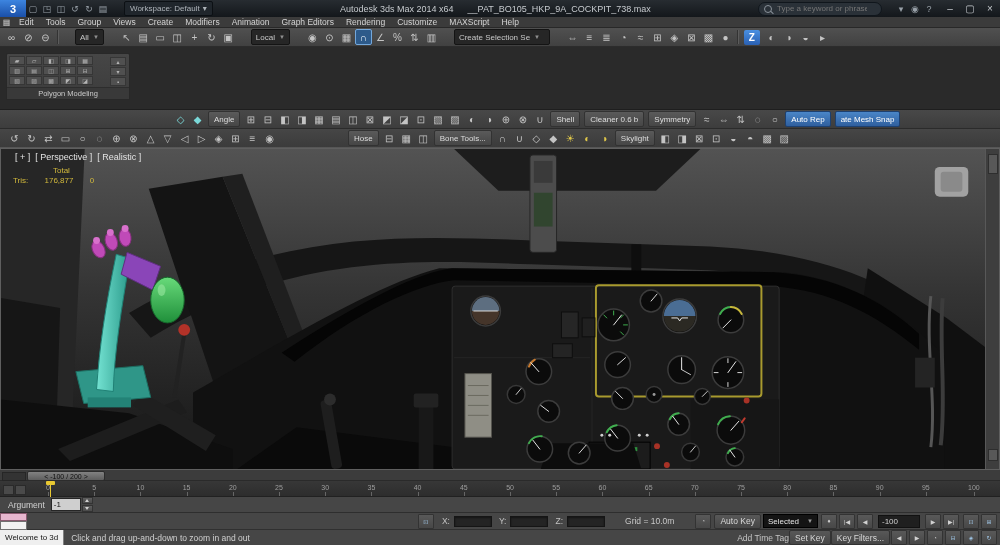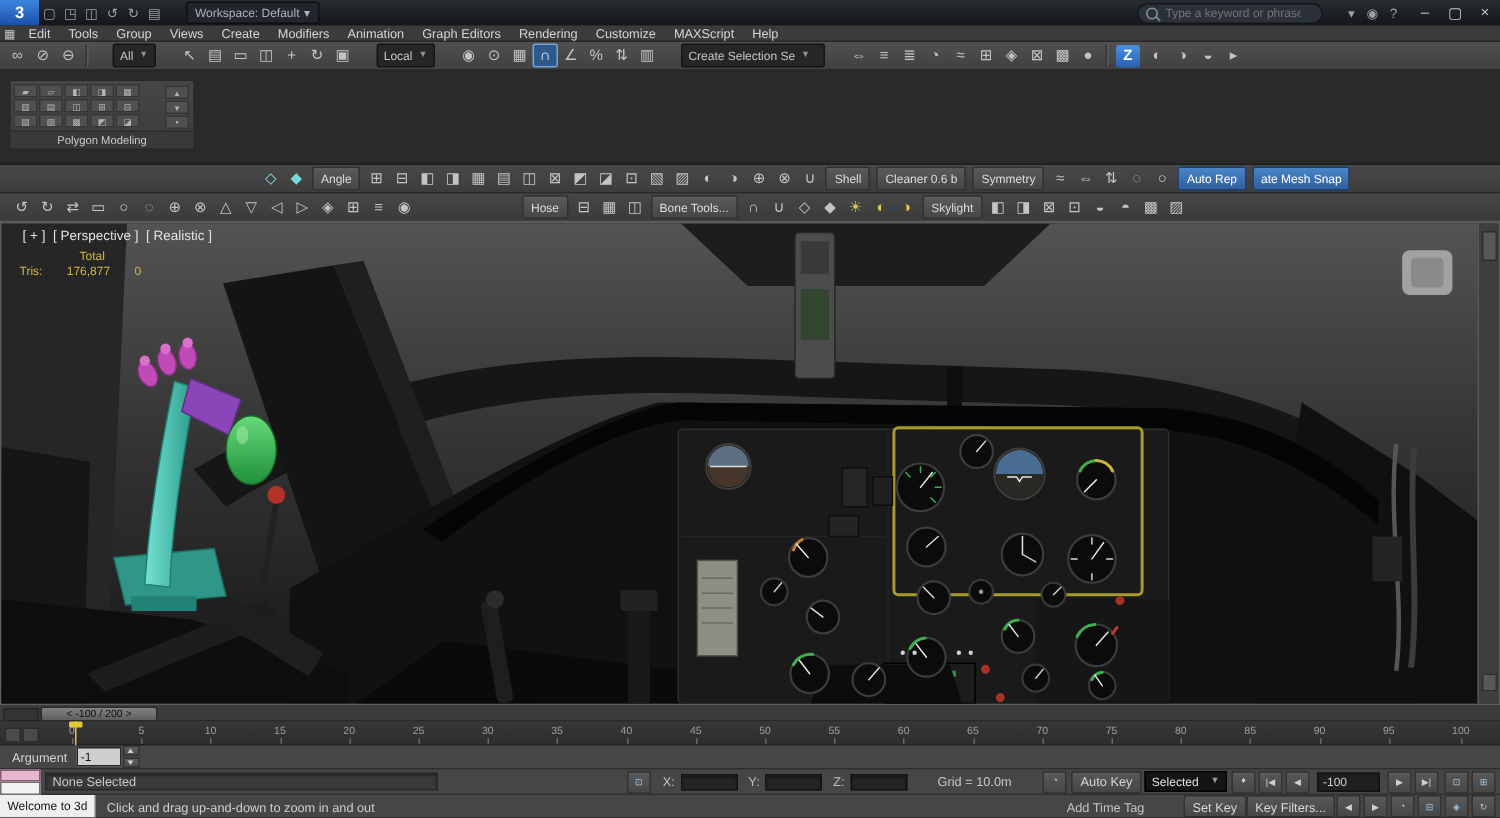--- a/index.html
+++ b/index.html
@@ -108,20 +108,24 @@
       <span class="qicon">◳</span>
       <span class="qicon">◫</span>
       <span class="qicon">↺</span>
       <span class="qicon">↻</span>
       <span class="qicon">▤</span>
     </div>
   <div class="workspace">
     <span>Workspace: Default</span>
     <span class="arr">▾</span>
   </div>
+  <div class="titles">
+    <span>Autodesk 3ds Max 2014 x64</span>
+    <span>__PAT_BO105_HKP_9A_COCKPIT_738.max</span>
+  </div>
   <div class="search">
     <span class="mag"></span>
     <input placeholder="Type a keyword or phrase" style="">
   </div>
   <div class="tb-right-icons icon-group">
 
   <span class="qicon">▾</span>
       <span class="qicon">◉</span>
       <span class="qicon">?</span>
     </div>
@@ -611,21 +615,20 @@
         <i></i>
       </span>
   </div>
 </div>
 
 <div id="statusrow" class="band">
   <div class="mini-listener">
     <div class="ml-pink"></div>
     <div class="ml-white"></div>
   </div>
-  <div class="sunken" id="sel-status">None Selected</div>
   <div style="flex:1"></div>
   <span class="tic bluish">⊡</span>
   <span class="axis-label">X:</span>
   <div class="sunken axis-field"></div>
   <span class="axis-label">Y:</span>
   <div class="sunken axis-field"></div>
   <span class="axis-label">Z:</span>
   <div class="sunken axis-field"></div>
   <span class="grid-label">Grid = 10.0m</span>
   <span class="tic">◔</span>
@@ -650,21 +653,21 @@
 
   <span class="tic bluish">⊡</span>
       <span class="tic bluish">⊞</span>
     </div>
 </div>
 
 <div id="promptrow" class="band">
   <div class="welcome">Welcome to 3d</div>
   <span class="prompt">Click and drag up-and-down to zoom in and out</span>
   <span class="timetag">Add Time Tag</span>
-  <span class="btn" style="margin-left:26px">Set Key</span>
+  <span class="btn" style="">Set Key</span>
   <span class="btn">Key Filters...</span>
   <div class="icon-group">
 
   <span class="tic">◀</span>
       <span class="tic">▶</span>
       <span class="tic">◔</span>
     </div>
   <div class="icon-group" style="margin-right:2px">
 
   <span class="tic bluish">⊟</span>

